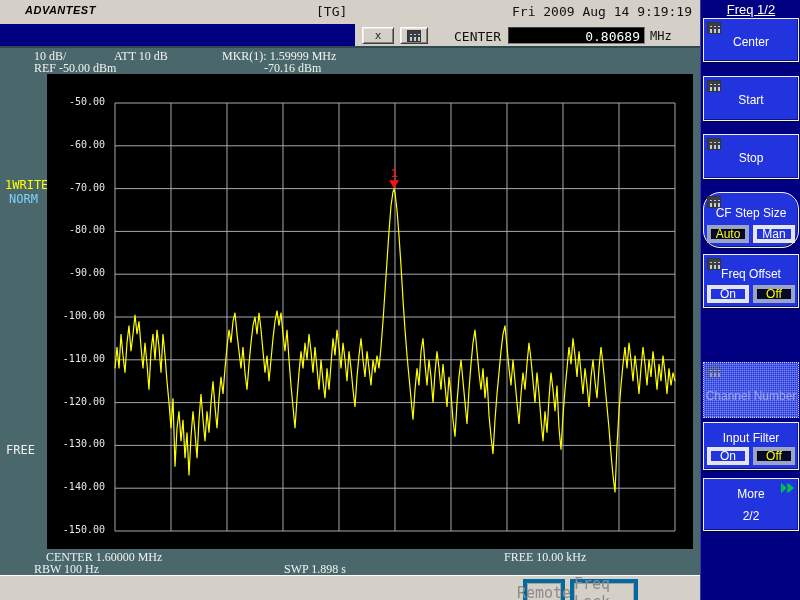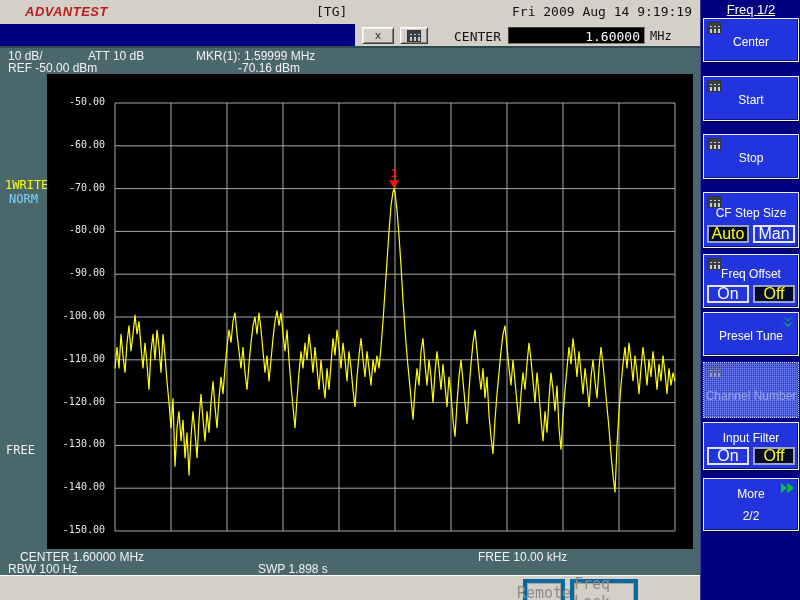--- a/index.html
+++ b/index.html
@@ -2,40 +2,40 @@
 <html><head>
 <meta charset="utf-8">
 <style>
   * { margin:0; padding:0; box-sizing:border-box; }
   html,body { width:800px; height:600px; }
   body { font-family:"Liberation Sans", sans-serif; position:relative; background:#000; overflow:hidden; }
   #screen { position:absolute; left:0; top:0; width:800px; height:600px; background:#000080; }
 
   
   .topbar { position:absolute; left:0; top:0; width:700px; height:24px; background:#d4d0c8; }
-  .logo { position:absolute; left:25px; top:4px; font-weight:bold; font-style:italic; font-size:13px; letter-spacing:0.5px; color:#b91c1c; }
+  .logo { position:absolute; left:25px; top:4px; font-weight:bold; font-style:italic; font-size:11px; letter-spacing:0.5px; color:#000000; }
   .tg { position:absolute; left:316px; top:4px; font-size:13px; color:#111; font-family:"DejaVu Sans Mono", monospace; }
   .datetime { position:absolute; right:8px; top:4px; font-size:13px; color:#111; font-family:"DejaVu Sans Mono", monospace; }
 
   .navybar { position:absolute; left:0; top:24px; width:355px; height:22px; background:#000080; }
   .toolbar { position:absolute; left:355px; top:24px; width:345px; height:22px; background:#d4d0c8; }
   .btn95 { position:absolute; background:#d4d0c8; border:1px solid #404040; border-top-color:#fff; border-left-color:#fff;
            box-shadow: inset 1px 1px 0 #ece9e2, inset -1px -1px 0 #808080; font-size:11px; color:#222;
            display:flex; align-items:center; justify-content:center; }
   .close-btn { left:7px; top:3px; width:32px; height:17px; font-family:"DejaVu Sans Mono", monospace; }
   .kp-btn { left:45px; top:3px; width:28px; height:17px; }
   .center-label { position:absolute; left:99px; top:5px; font-size:13px; color:#111; font-family:"DejaVu Sans Mono", monospace; }
   .center-input { position:absolute; left:153px; top:3px; width:137px; height:17px; background:#000; color:#fff;
                   border:1px solid #808080; border-top-color:#404040; border-left-color:#404040;
                   text-align:right; font-size:13px; font-family:"DejaVu Sans Mono", monospace; padding:1px 4px 0 0; }
   .center-unit { position:absolute; left:295px; top:5px; font-size:12px; color:#111; font-family:"DejaVu Sans Mono", monospace; }
 
   
   .main { position:absolute; left:0; top:46px; width:700px; height:529px; background:#4a686c; border-top:2px solid #2e4a4e; }
-  .mono { font-family:Liberation Sans, sans-serif; }
+  .mono { font-family:Liberation Serif, serif;margin-left:26px; }
   .info-top { position:absolute; left:0; top:0; width:700px; height:26px; color:#f2f2f2; font-size:12px; }
   .it-scale { position:absolute; left:8px;  top:1px; }
   .it-att   { position:absolute; left:88px; top:1px; }
   .it-mkr1  { position:absolute; left:196px; top:1px; }
   .it-ref   { position:absolute; left:8px;  top:13px; }
   .it-mkr2  { position:absolute; left:238px; top:13px; }
 
   .plot { position:absolute; left:47px; top:26px; width:646px; height:475px; background:#000; }
   .ylab { position:absolute; left:6px; width:52px; text-align:right; color:#e8e8e8; font-size:10px; font-family:"DejaVu Sans Mono", monospace; }
   .trace-state { position:absolute; font-size:12px; font-family:"DejaVu Sans Mono", monospace; }
@@ -65,21 +65,21 @@
           box-shadow:0 1px 0 #000030, inset -1px -1px 0 #0a1a80; color:#fff; font-size:12px; }
   .skey .lab { position:absolute; left:0; width:100%; text-align:center; }
   .kp-icon { position:absolute; left:3px; top:3px; width:14px; height:12px; background:#c9cdd1; border:1px solid #30343a;
              background-image:
                linear-gradient(to bottom, #3a3e44 0 3px, transparent 3px),
                repeating-linear-gradient(90deg, #3a3e44 0 2px, transparent 2px 4px),
                repeating-linear-gradient(0deg, transparent 0 4px, #3a3e44 4px 6px, transparent 6px 8px, #3a3e44 8px 10px);
              background-blend-mode:normal; }
   .chev { position:absolute; right:3px; top:3px; width:14px; height:12px; }
   .toggle-row { position:absolute; left:3px; bottom:4px; width:88px; height:18px; display:flex; gap:4px; }
-  .tog { flex:1; border:2px solid #e5e5e5; color:#fff; font-size:16px; display:flex; align-items:center; justify-content:center; background:#2234dd; }
+  .tog { flex:1; border:4px solid #e5e5e5; color:#fff; font-size:12px; display:flex; align-items:center; justify-content:center; background:#2234dd; }
   .tog.sel { background:#050a28; color:#ffff00; border-color:#9aa4c8; box-shadow:inset 1px 1px 0 #000; }
   .skey.disabled { background:#2234dd; border:1px dotted #cfd6ff; box-shadow:none; }
   .skey.disabled::after { content:""; position:absolute; inset:0;
       background-image:repeating-linear-gradient(0deg, rgba(200,210,255,0.28) 0 1px, transparent 1px 2px),
                        repeating-linear-gradient(90deg, rgba(200,210,255,0.28) 0 1px, transparent 1px 2px); }
   .skey.disabled .lab { color:#aab6e6; opacity:0.75; letter-spacing:0; }
   .skey.disabled .kp-icon { opacity:0.55; }
 
   svg text { font-family:"DejaVu Sans Mono", monospace; }
 </style>
@@ -95,21 +95,21 @@
   </div>
 
   <div class="navybar"></div>
 
   <div class="toolbar">
     <div class="btn95 close-btn">x</div>
     <div class="btn95 kp-btn">
       <span class="kp-icon" style="position:static"></span>
     </div>
     <span class="center-label">CENTER</span>
-    <div class="center-input">1.60000</div>
+    <div class="center-input">0.80689</div>
     <span class="center-unit">MHz</span>
   </div>
 
   <div class="main">
 
     <div class="info-top mono">
       <span class="it-scale">10 dB/</span>
       <span class="it-att">ATT 10 dB</span>
       <span class="it-mkr1">MKR(1): 1.59999 MHz</span>
       <span class="it-ref">REF -50.00 dBm</span>
@@ -174,45 +174,38 @@
     <div class="skey" style="top:76px; height:45px;">
       <span class="kp-icon"></span>
       <span class="lab" style="top:16px;">Start</span>
     </div>
 
     <div class="skey" style="top:134px; height:45px;">
       <span class="kp-icon"></span>
       <span class="lab" style="top:16px;">Stop</span>
     </div>
 
-    <div class="skey" style="top:192px; height:56px;">
+    <div class="skey" style="top:192px; height:56px;border-radius:17px;">
       <span class="kp-icon"></span>
       <span class="lab" style="top:13px;">CF Step Size</span>
       <div class="toggle-row">
         <div class="tog sel">Auto</div>
         <div class="tog">Man</div>
       </div>
     </div>
 
     <div class="skey" style="top:254px; height:54px;">
       <span class="kp-icon"></span>
       <span class="lab" style="top:12px;">Freq Offset</span>
       <div class="toggle-row">
         <div class="tog">On</div>
         <div class="tog sel">Off</div>
       </div>
     </div>
 
-    <div class="skey" style="top:312px; height:44px;">
-      <svg class="chev" viewBox="0 0 14 12">
-        <polygon points="1,0 7,4 13,0 7,5" fill="#00c24a"></polygon>
-        <polygon points="1,5 7,9 13,5 7,11" fill="#00c24a"></polygon>
-      </svg>
-      <span class="lab" style="top:16px;">Presel Tune</span>
-    </div>
 
     <div class="skey disabled" style="top:362px; height:56px;">
       <span class="kp-icon"></span>
       <span class="lab" style="top:26px;">Channel Number</span>
     </div>
 
     <div class="skey" style="top:422px; height:48px;">
       <span class="lab" style="top:8px;">Input Filter</span>
       <div class="toggle-row">
         <div class="tog">On</div>

